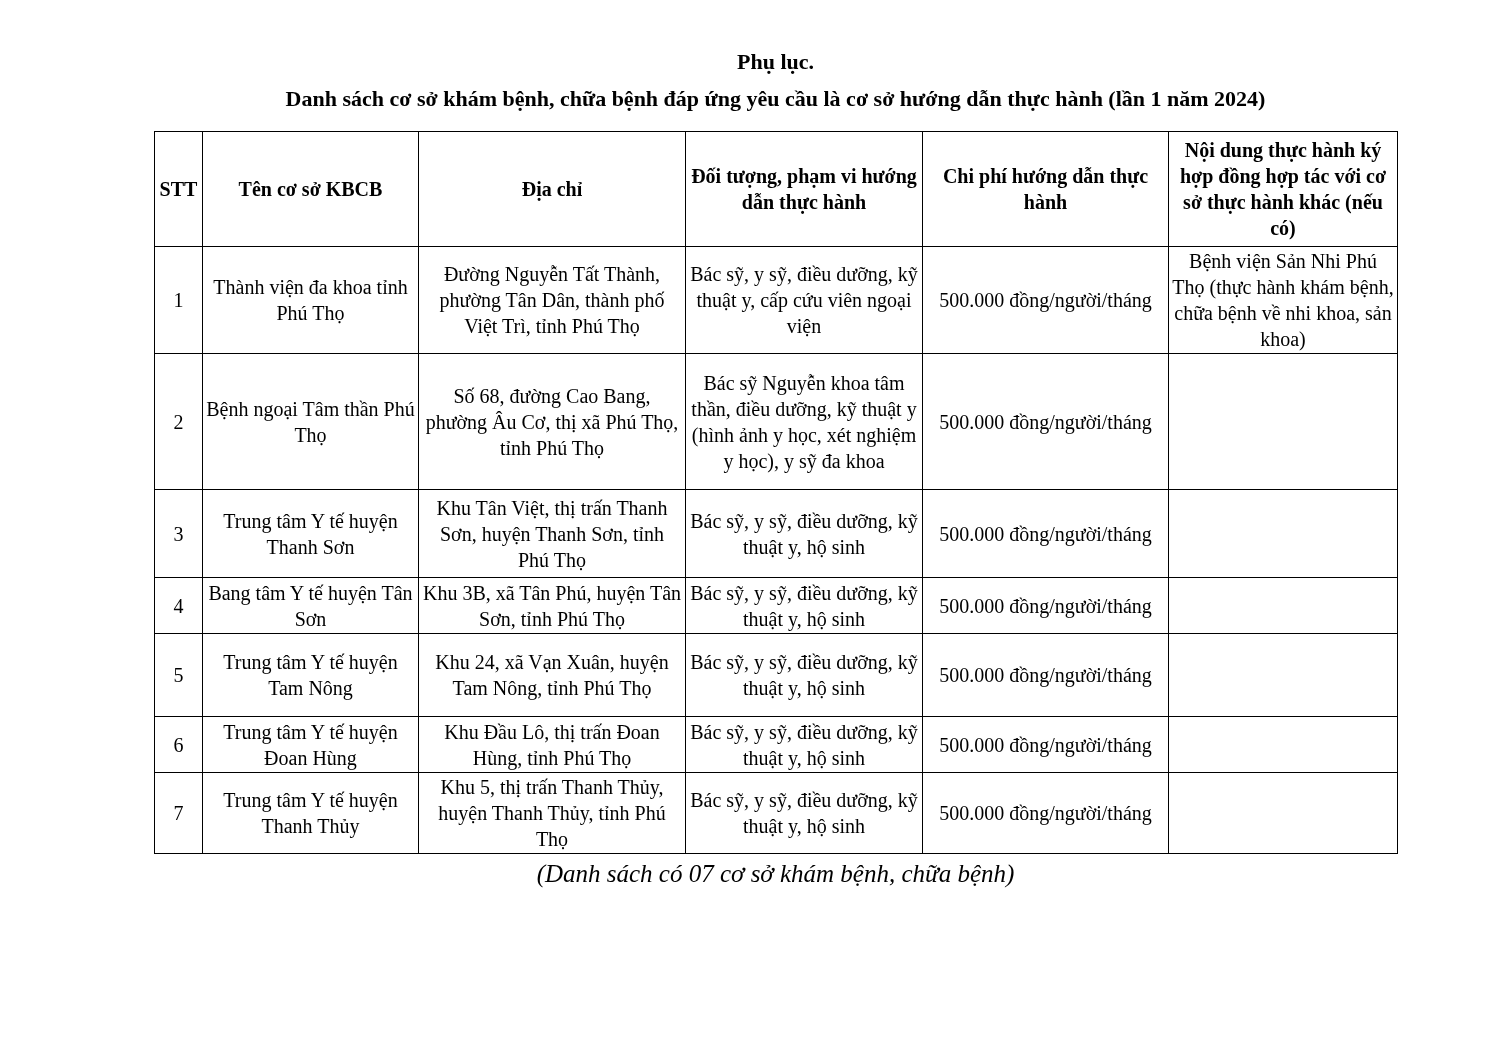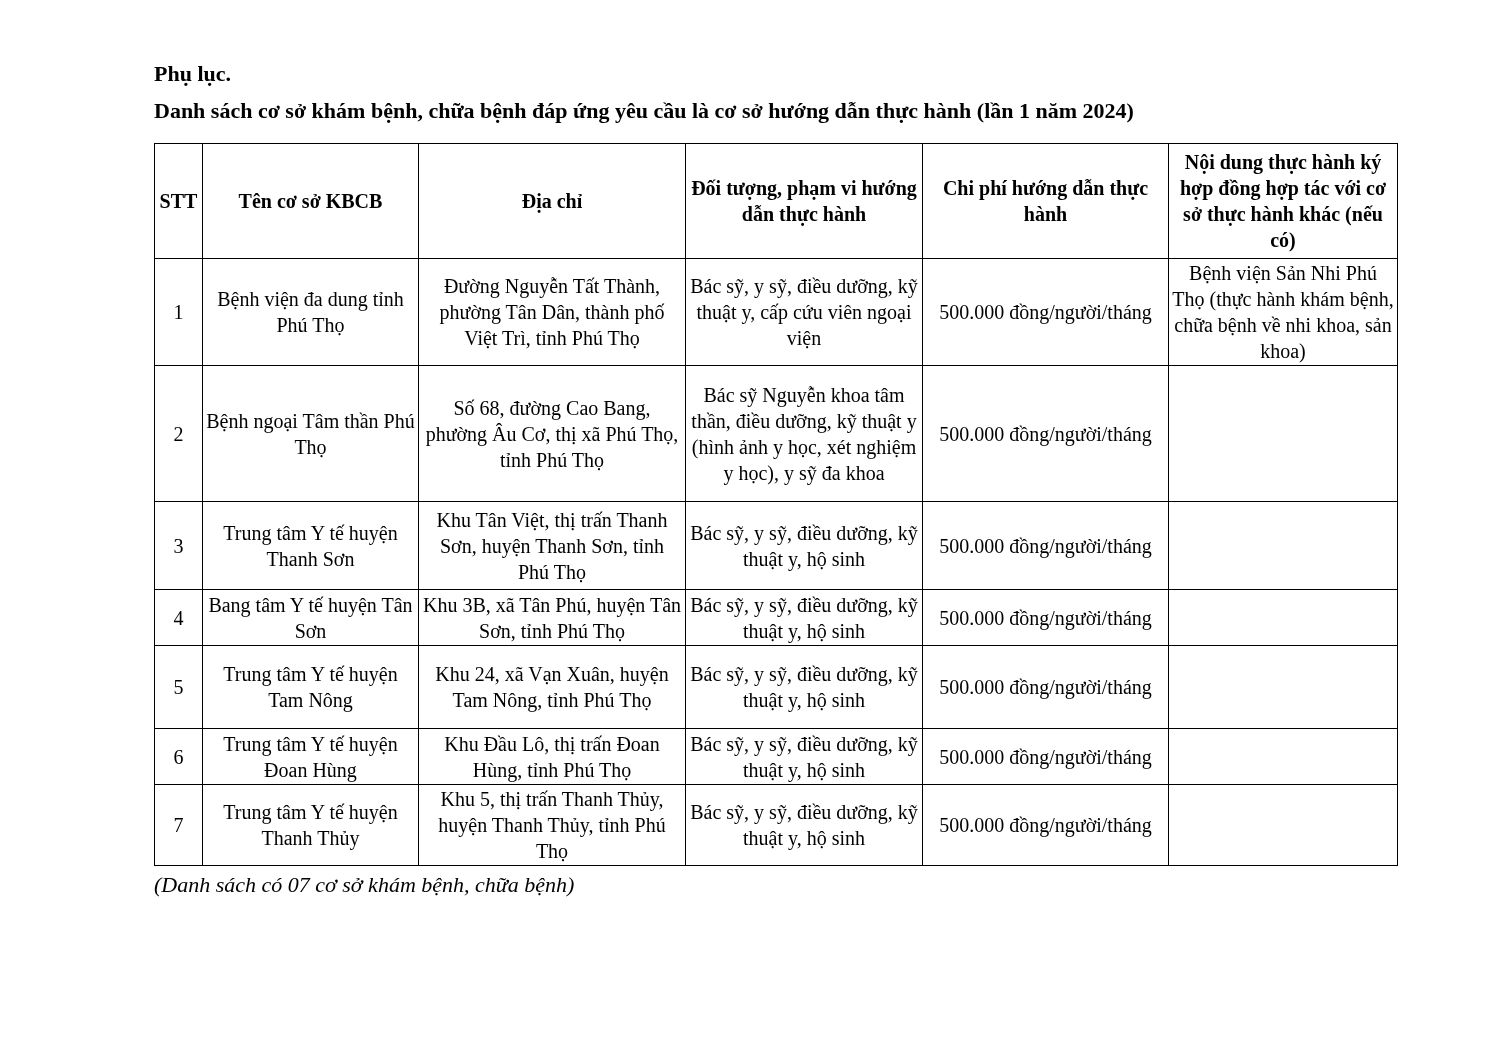--- a/index.html
+++ b/index.html
@@ -13,22 +13,22 @@
     overflow: hidden;
     font-family: "Liberation Serif", "DejaVu Serif", serif;
     color: #000000;
     -webkit-font-smoothing: antialiased;
   }
   .content {
     margin-left: 154px;
     width: 1243px;
   }
   .title-block {
-    text-align: left;
-    padding-top: 60px;
+    text-align: center;
+    padding-top: 48px;
   }
   .doc-title {
     font-size: 22px;
     font-weight: bold;
     line-height: 28px;
   }
   .doc-subtitle {
     font-size: 22px;
     font-weight: bold;
     line-height: 30px;
@@ -66,22 +66,23 @@
   tbody tr:nth-child(2){ height: 136px; }
   tbody tr:nth-child(3){ height: 88px;  }
   tbody tr:nth-child(4){ height: 56px;  }
   tbody tr:nth-child(5){ height: 83px;  }
   tbody tr:nth-child(6){ height: 56px;  }
   tbody tr:nth-child(7){ height: 77px;  }
 
   td.cell-cost { white-space: nowrap; }
 
   .footnote {
+    text-align: center;
     font-style: italic;
-    font-size: 22px;
+    font-size: 25px;
     margin-top: 6px;
   }
 </style>
 </head>
 <body>
 
 <div class="content">
 
   <div class="title-block">
     <div class="doc-title">Phụ lục.</div>
@@ -103,21 +104,21 @@
           <th>Tên cơ sở KBCB</th>
           <th>Địa chỉ</th>
           <th>Đối tượng, phạm vi hướng dẫn thực hành</th>
           <th>Chi phí hướng dẫn thực hành</th>
           <th>Nội dung thực hành ký hợp đồng hợp tác với cơ sở thực hành khác (nếu có)</th>
         </tr>
     </thead>
     <tbody>
         <tr>
           <td class="cell-stt">1</td>
-          <td class="cell-name">Bệnh viện đa dung tỉnh Phú Thọ</td>
+          <td class="cell-name">Thành viện đa khoa tỉnh Phú Thọ</td>
           <td class="cell-address">Đường Nguyễn Tất Thành, phường Tân Dân, thành phố Việt Trì, tỉnh Phú Thọ</td>
           <td class="cell-subjects">Bác sỹ, y sỹ, điều dưỡng, kỹ thuật y, cấp cứu viên ngoại viện</td>
           <td class="cell-cost">500.000 đồng/người/tháng</td>
           <td class="cell-partner">Bệnh viện Sản Nhi Phú Thọ (thực hành khám bệnh, chữa bệnh về nhi khoa, sản khoa)</td>
         </tr>
         <tr>
           <td class="cell-stt">2</td>
           <td class="cell-name">Bệnh ngoại Tâm thần Phú Thọ</td>
           <td class="cell-address">Số 68, đường Cao Bang, phường Âu Cơ, thị xã Phú Thọ, tỉnh Phú Thọ</td>
           <td class="cell-subjects">Bác sỹ Nguyễn khoa tâm thần, điều dưỡng, kỹ thuật y (hình ảnh y học, xét nghiệm y học), y sỹ đa khoa</td>

